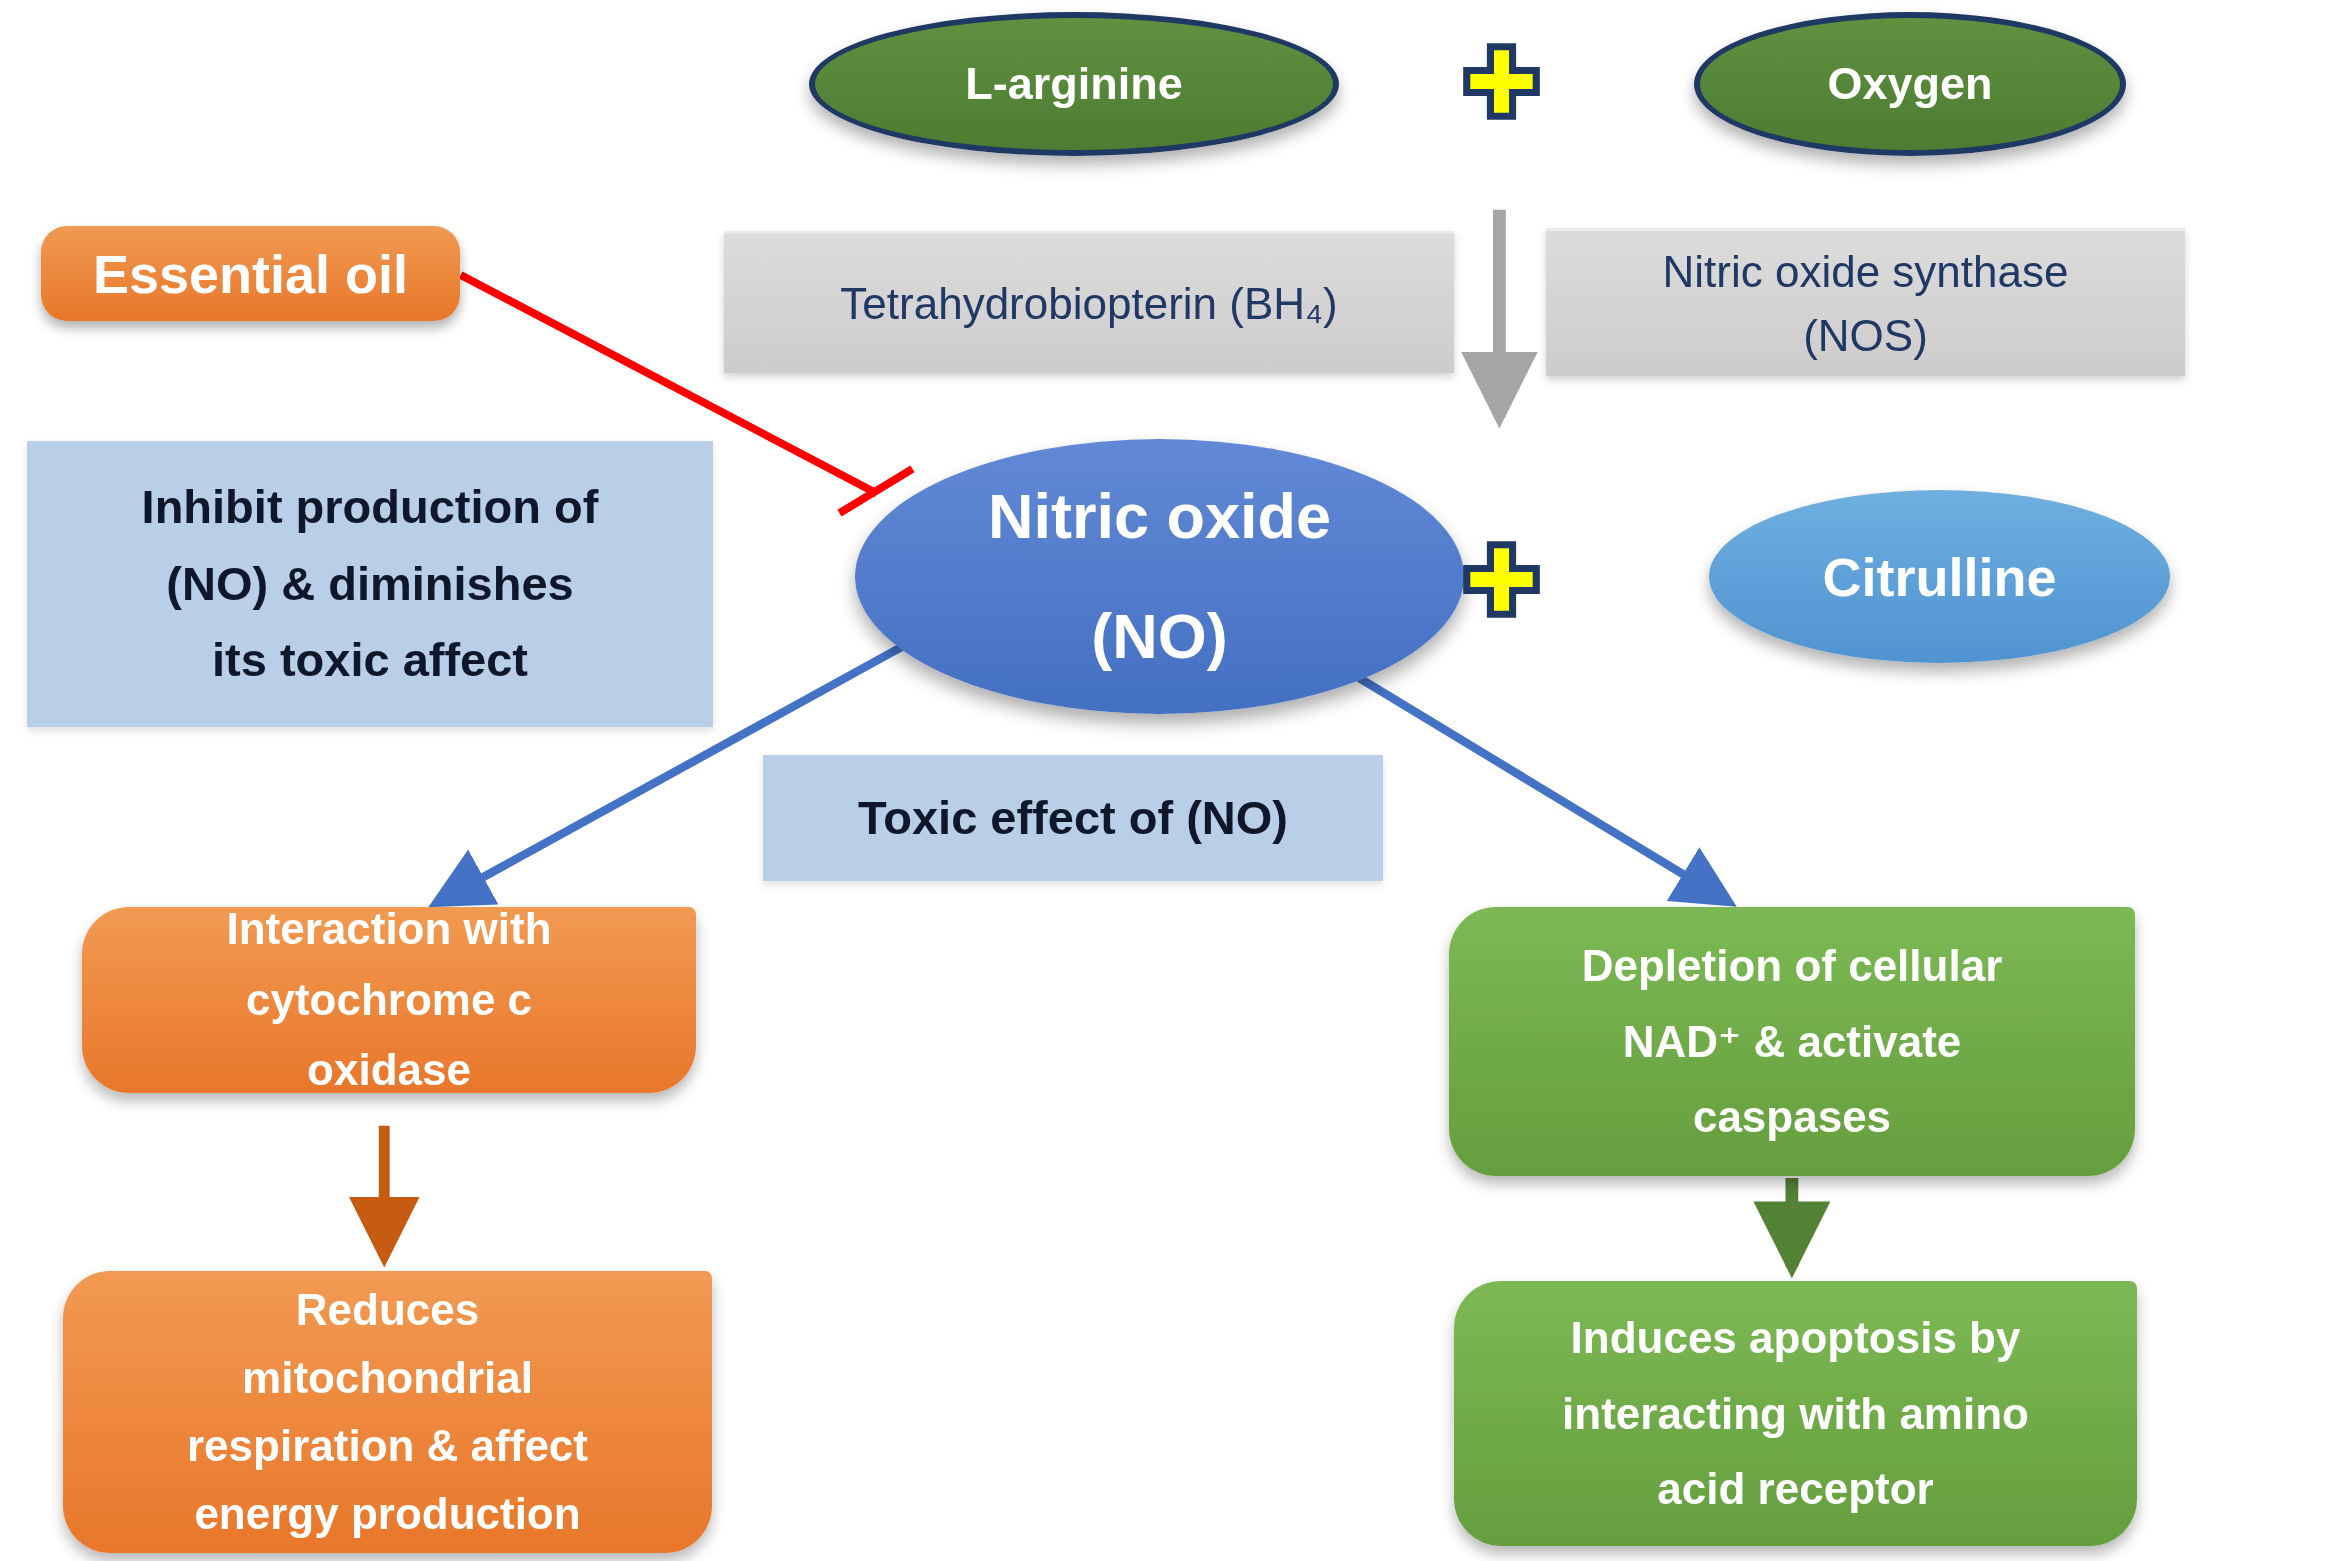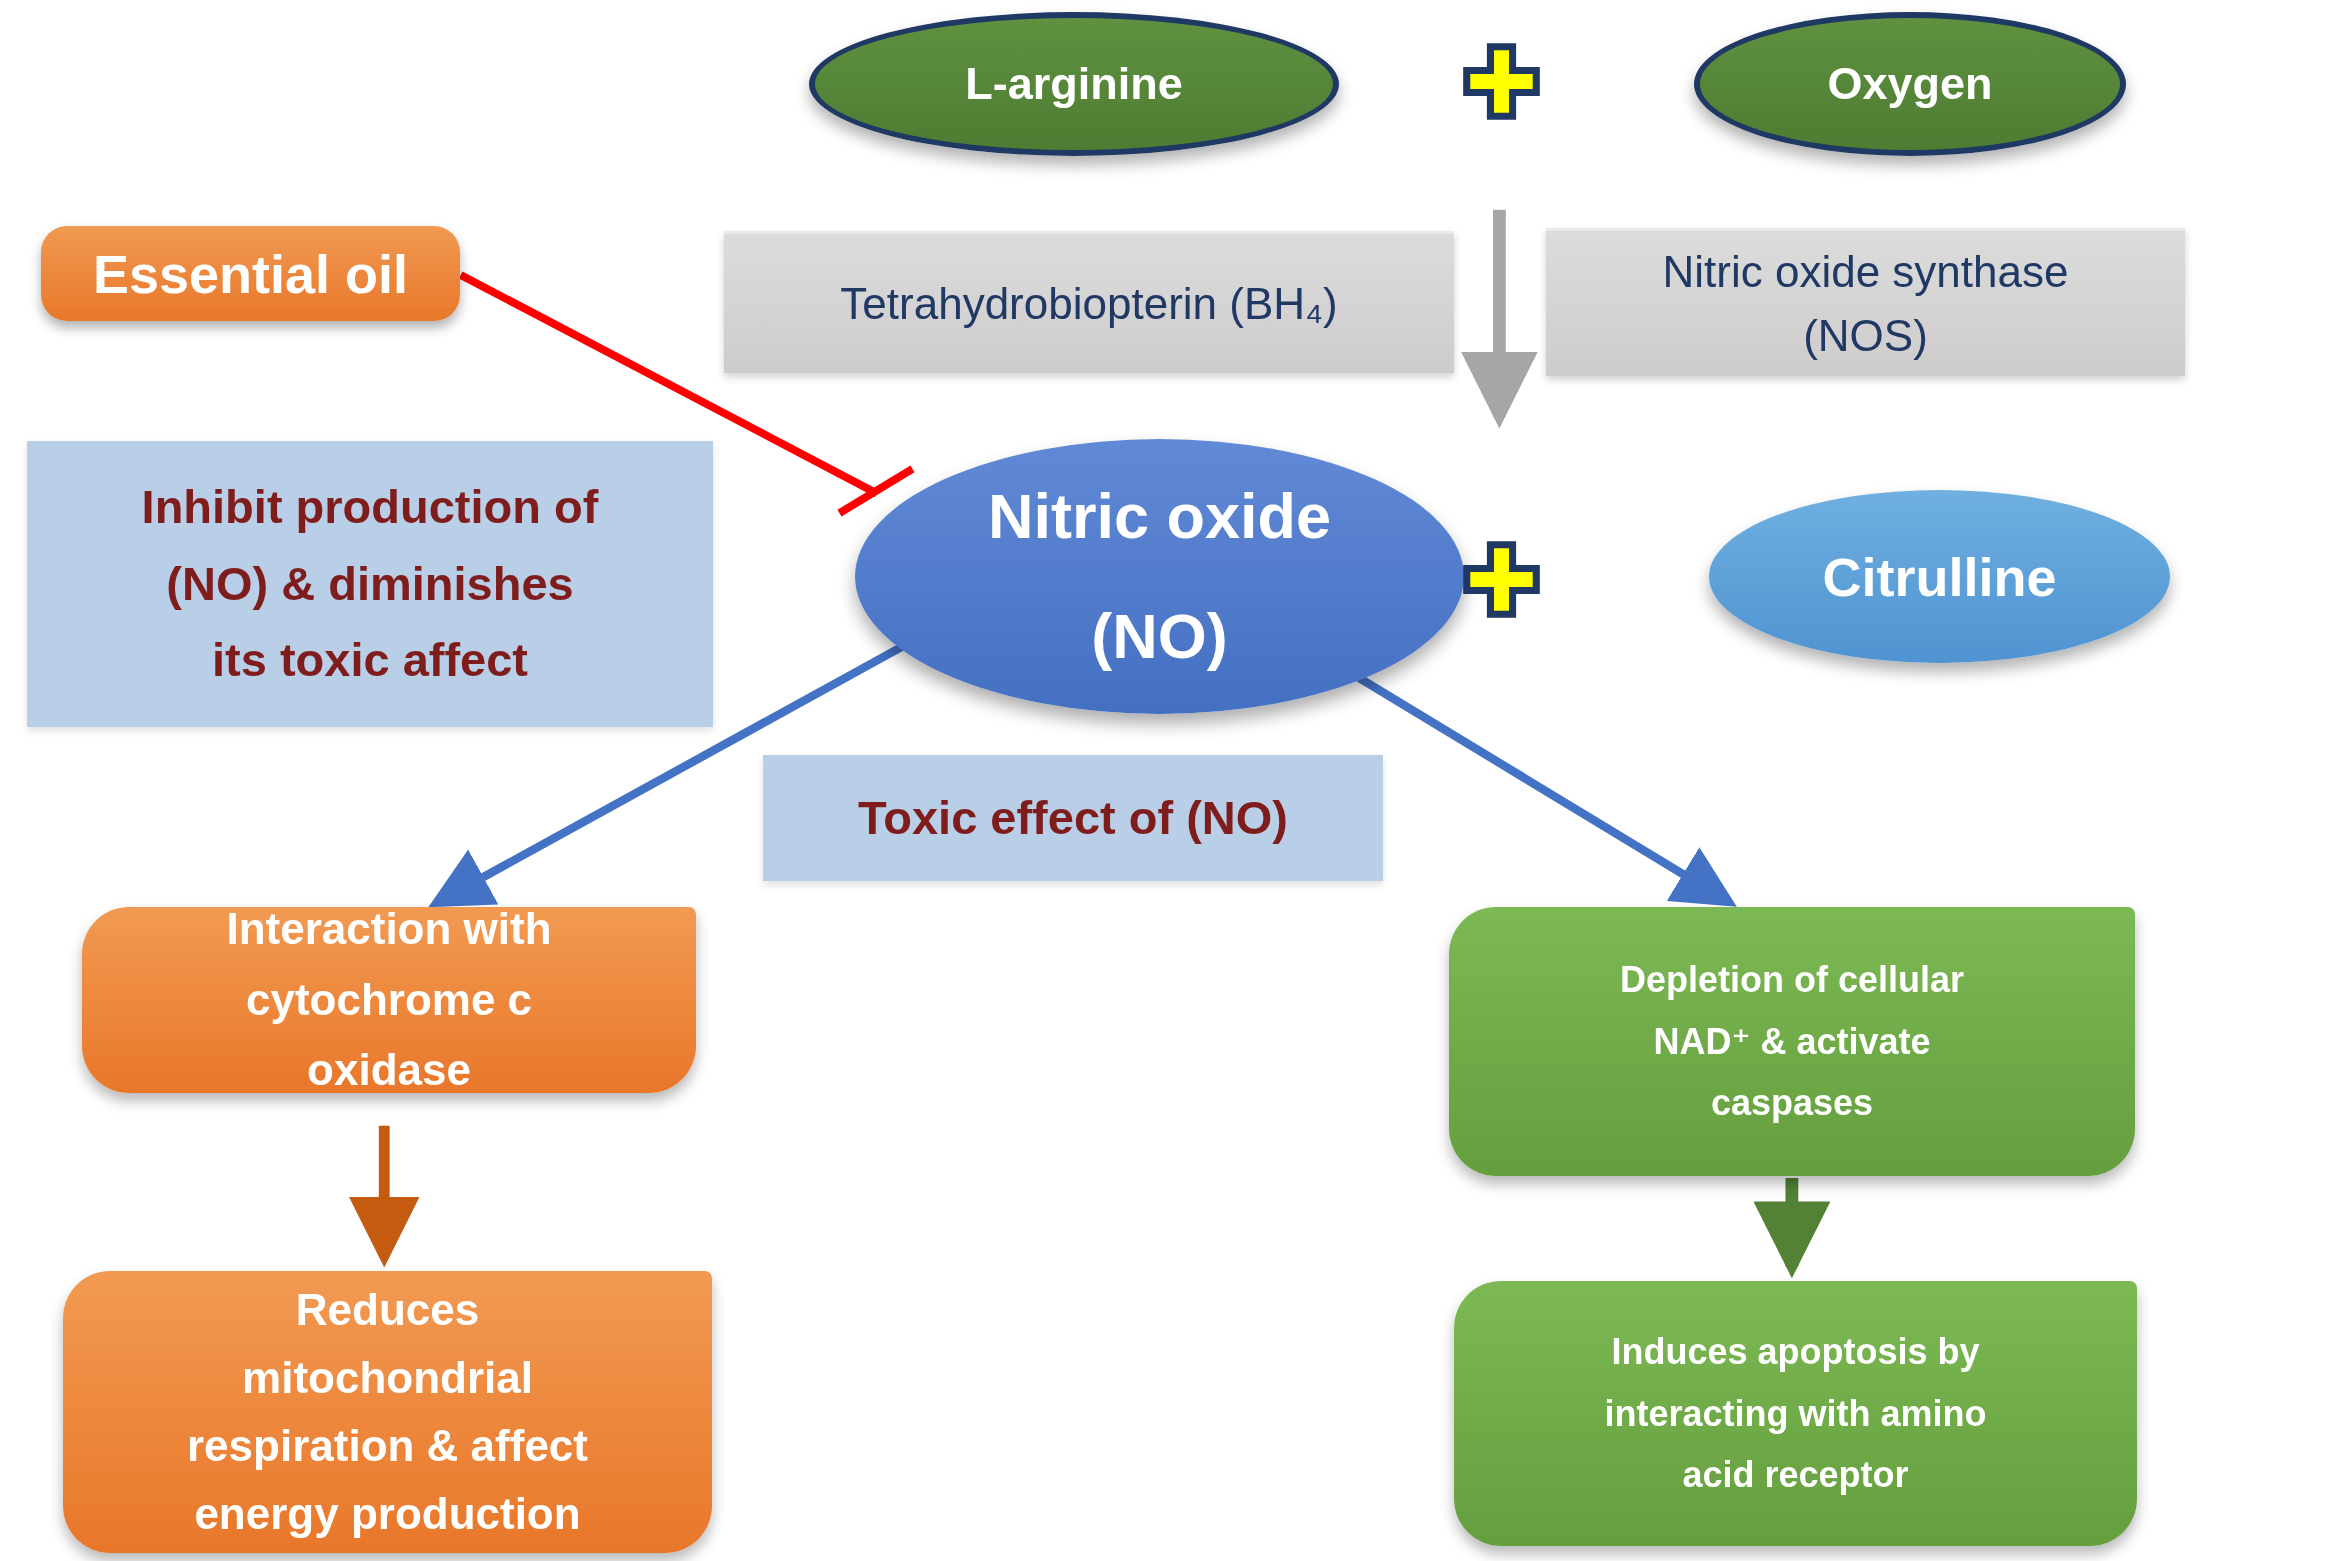--- a/index.html
+++ b/index.html
@@ -27,32 +27,32 @@
     background:linear-gradient(180deg,#6fb0e0 0%,#4f93d1 100%);
     color:#ffffff;font-weight:700;font-size:54px;
     box-shadow:0 9px 15px rgba(0,0,0,.30);
   }
   .gray-box{
     background:linear-gradient(180deg,#dcdcdc 0%,#cecbcb 100%);
     border-top:3.5px solid #e9e9e9;color:#1f3864;font-weight:400;font-size:44px;line-height:1.45;
     box-shadow:0 4px 8px rgba(0,0,0,.18);
   }
   .lightblue-box{
-    background:#b9cfe8;color:#7f1d1d;font-weight:700;font-size:47px;line-height:1.63;
+    background:#b9cfe8;color:#0f172a;font-weight:700;font-size:47px;line-height:1.63;
     box-shadow:0 4px 8px rgba(0,0,0,.12);
   }
   .orange-box{
     background:linear-gradient(180deg,#f29a52 0%,#e8772a 100%);
     color:#ffffff;font-weight:700;font-size:44px;line-height:1.6;
     border-radius:47px 7px 47px 47px;
     box-shadow:0 8px 14px rgba(0,0,0,.28);
   }
   .green-box{
     background:linear-gradient(180deg,#7cb954 0%,#659e3e 100%);
-    color:#ffffff;font-weight:700;font-size:36px;line-height:1.72;
+    color:#ffffff;font-weight:700;font-size:44px;line-height:1.72;
     border-radius:47px 7px 47px 47px;
     box-shadow:0 8px 14px rgba(0,0,0,.28);
   }
   .pill{
     background:linear-gradient(180deg,#f09a52 0%,#e8772a 100%);
     border-radius:26px;color:#ffffff;font-weight:700;font-size:54px;
     box-shadow:0 7px 12px rgba(0,0,0,.30);
   }
   .plus{position:absolute;z-index:2;}
   .lh155{line-height:1.55;}

